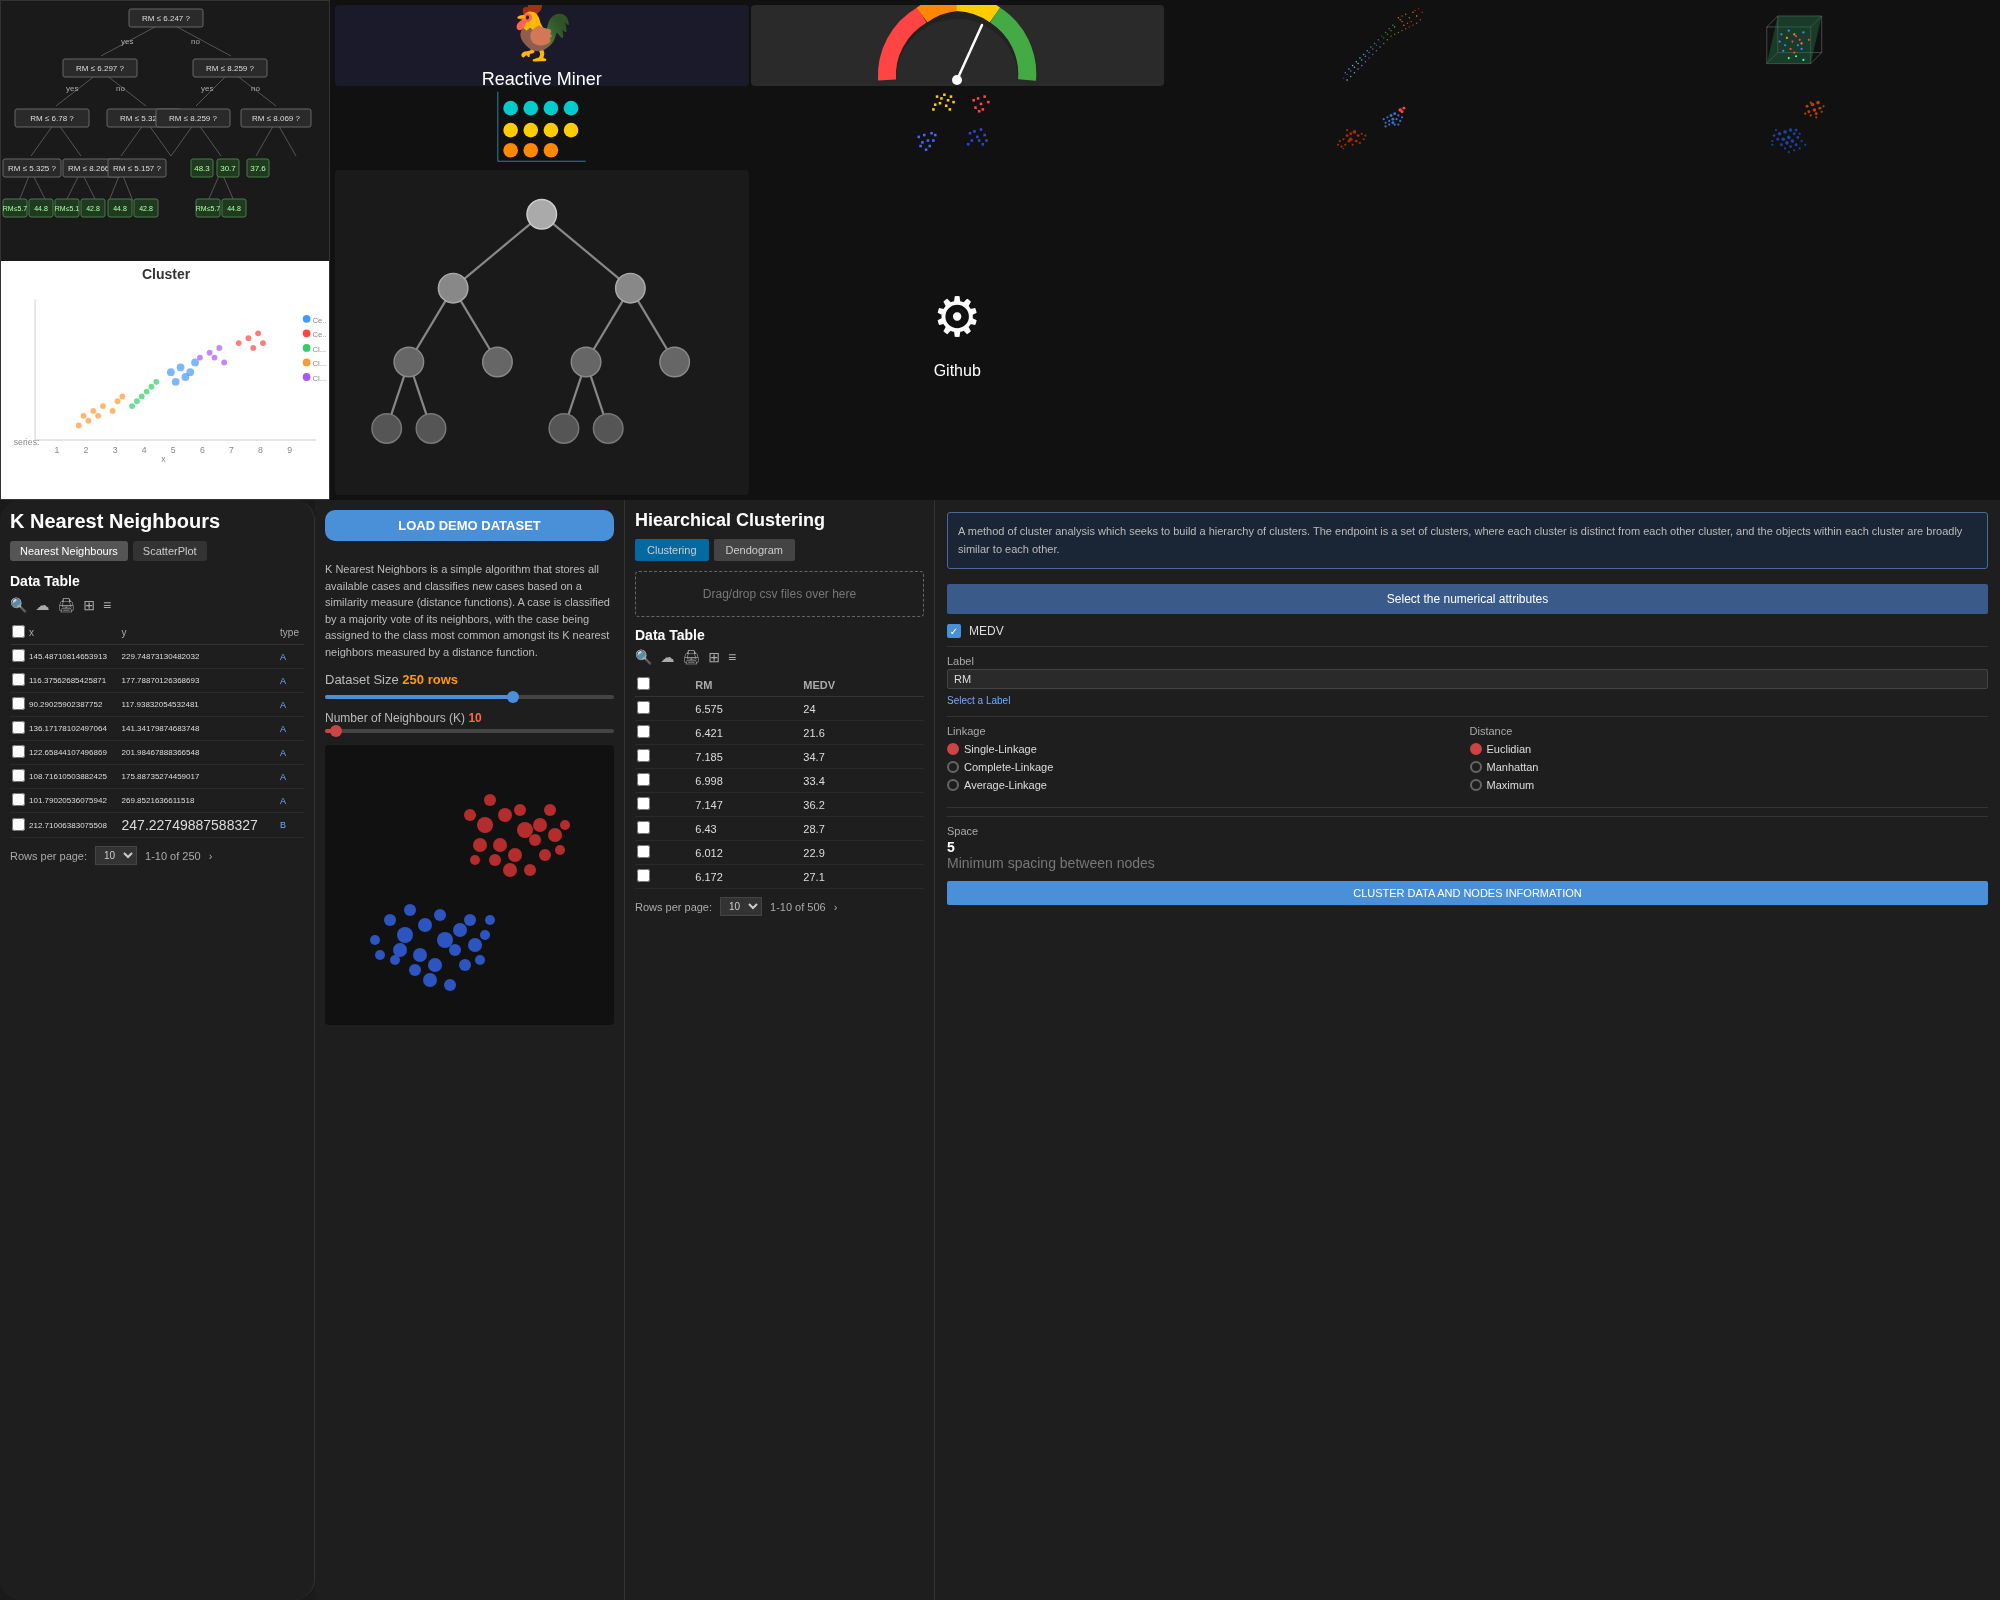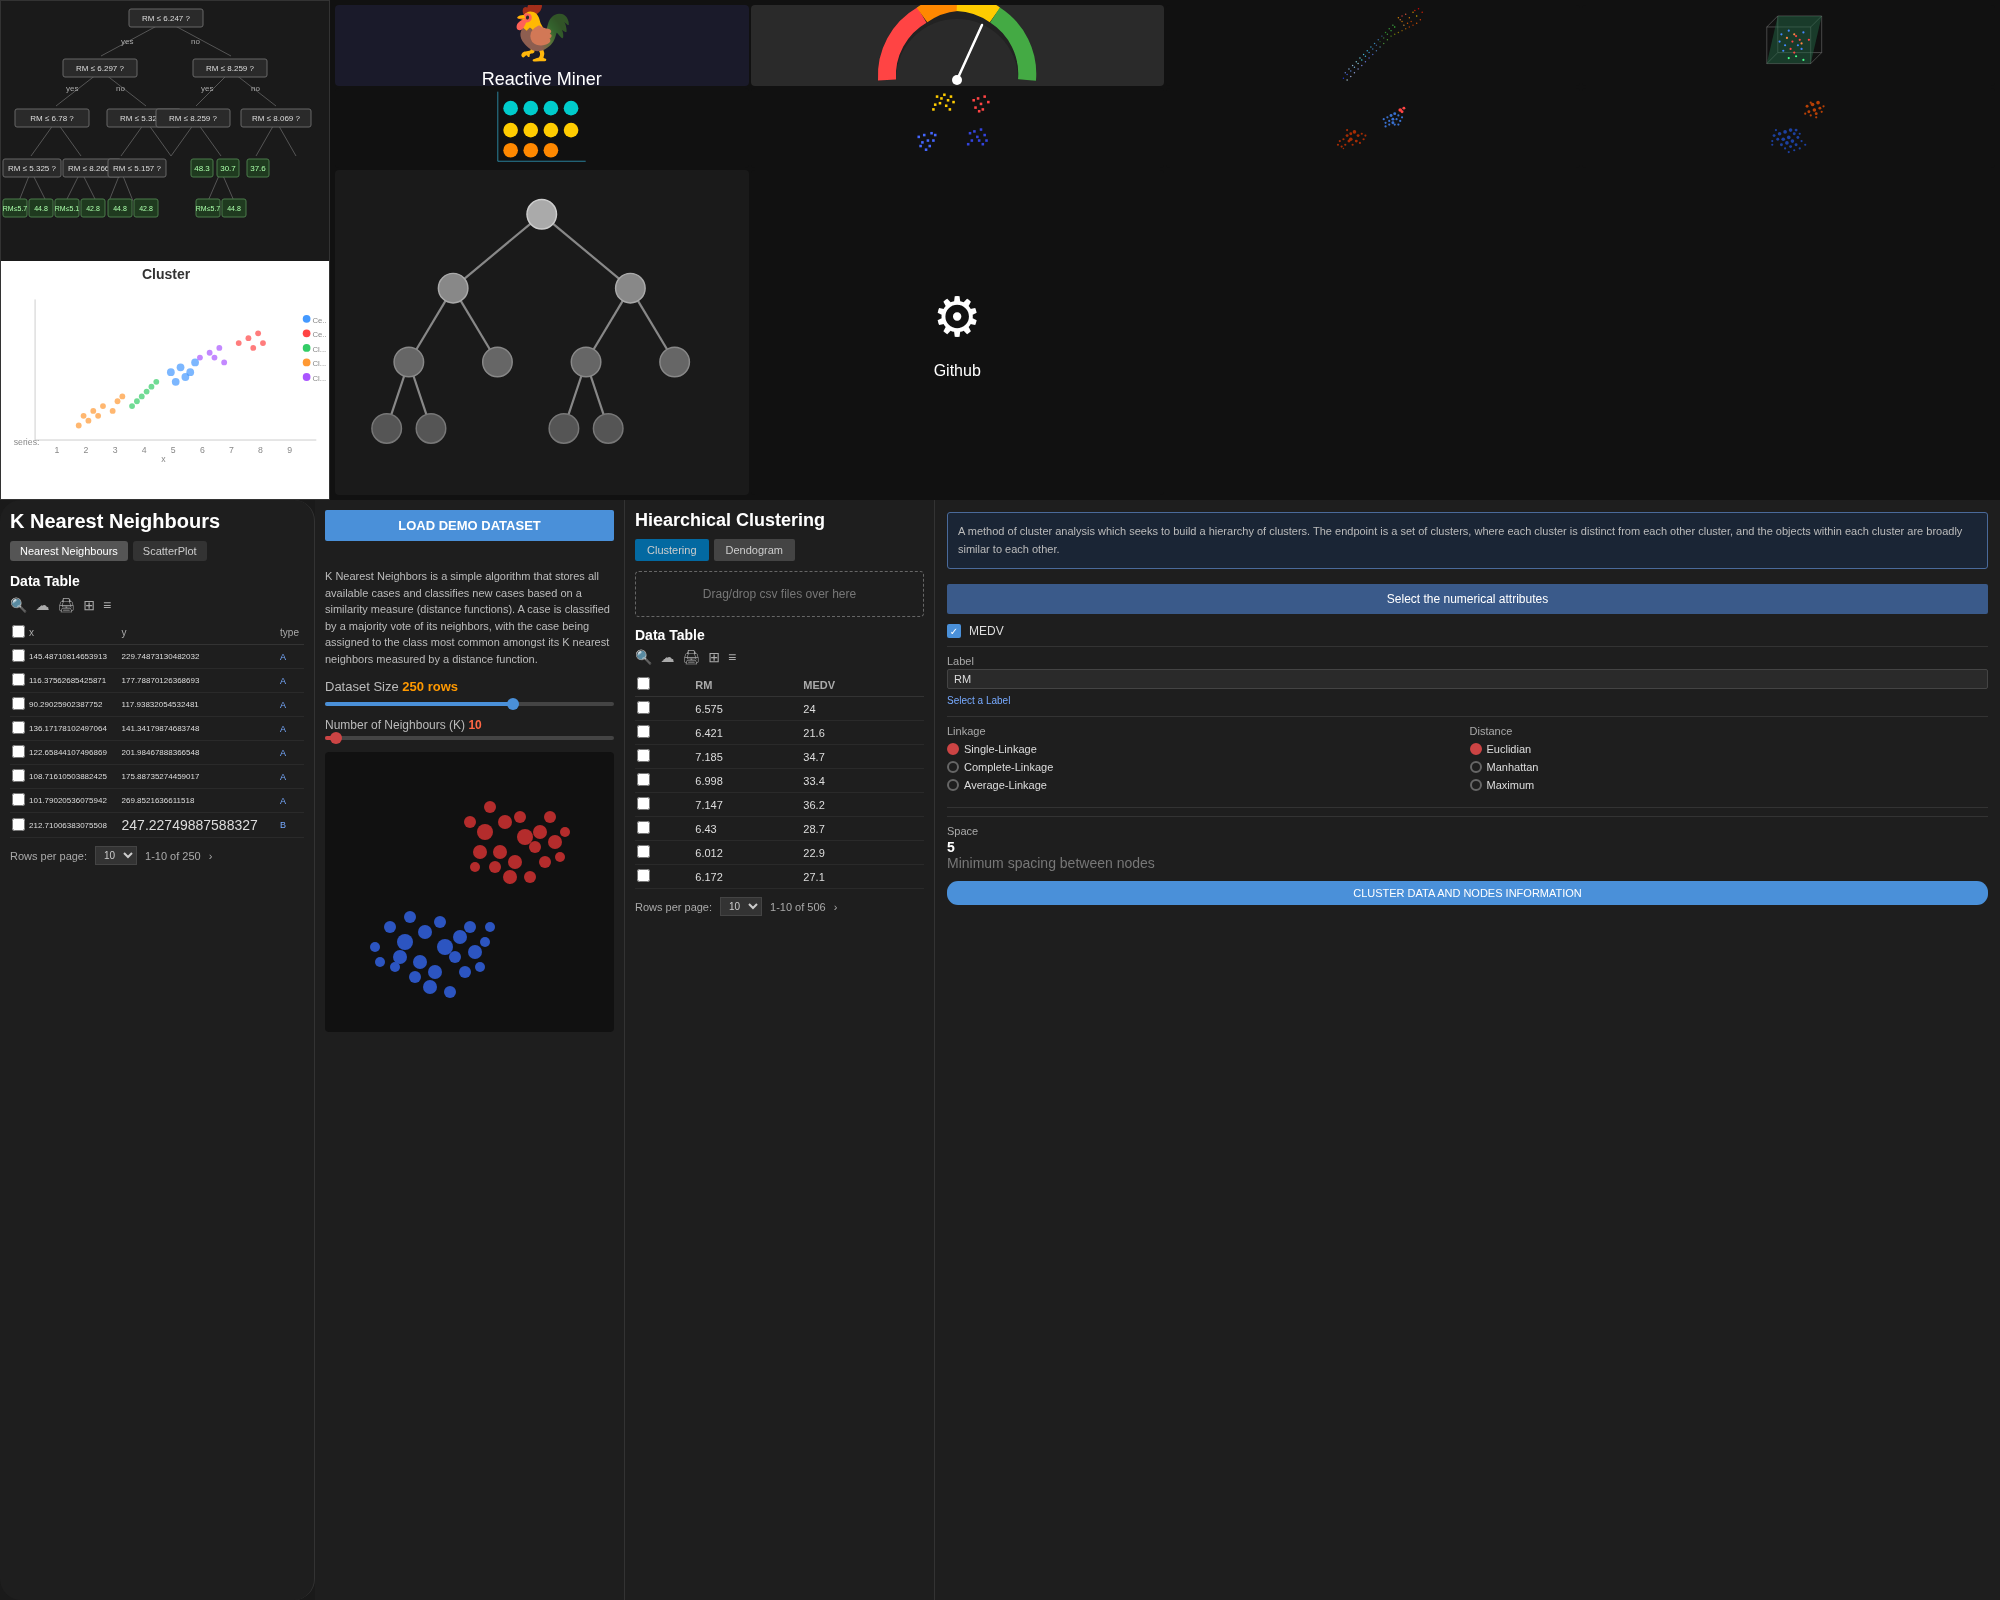--- a/index.html
+++ b/index.html
@@ -233,23 +233,23 @@
     .load-demo-btn {
       display: block;
       width: 100%;
       background: #4a90d9;
       color: #fff;
       border: none;
       padding: 8px;
       font-size: 13px;
       font-weight: bold;
       cursor: pointer;
-      margin-bottom: 27px;
+      margin-bottom: 20px;
       text-align: center;
-      border-radius: 2px;
+      border-radius: 10px;
     }
 
     .knn-description {
       font-size: 11px;
       color: #bbb;
       line-height: 1.5;
       margin-bottom: 12px;
     }
 
     .dataset-size {
@@ -586,21 +586,21 @@
     .cluster-data-btn {
       display: block;
       width: 100%;
       background: #4a90d9;
       color: #fff;
       border: none;
       padding: 6px;
       font-size: 11px;
       cursor: pointer;
       margin-top: 10px;
-      border-radius: 11px;
+      border-radius: 2px;
       text-align: center;
     }
   </style>
 </head>
 <body>
 
 <div class="top-section">
 
   <div class="decision-tree-panel">
     <svg viewBox="0 0 330 260" width="330" height="260" style="display:block;">

